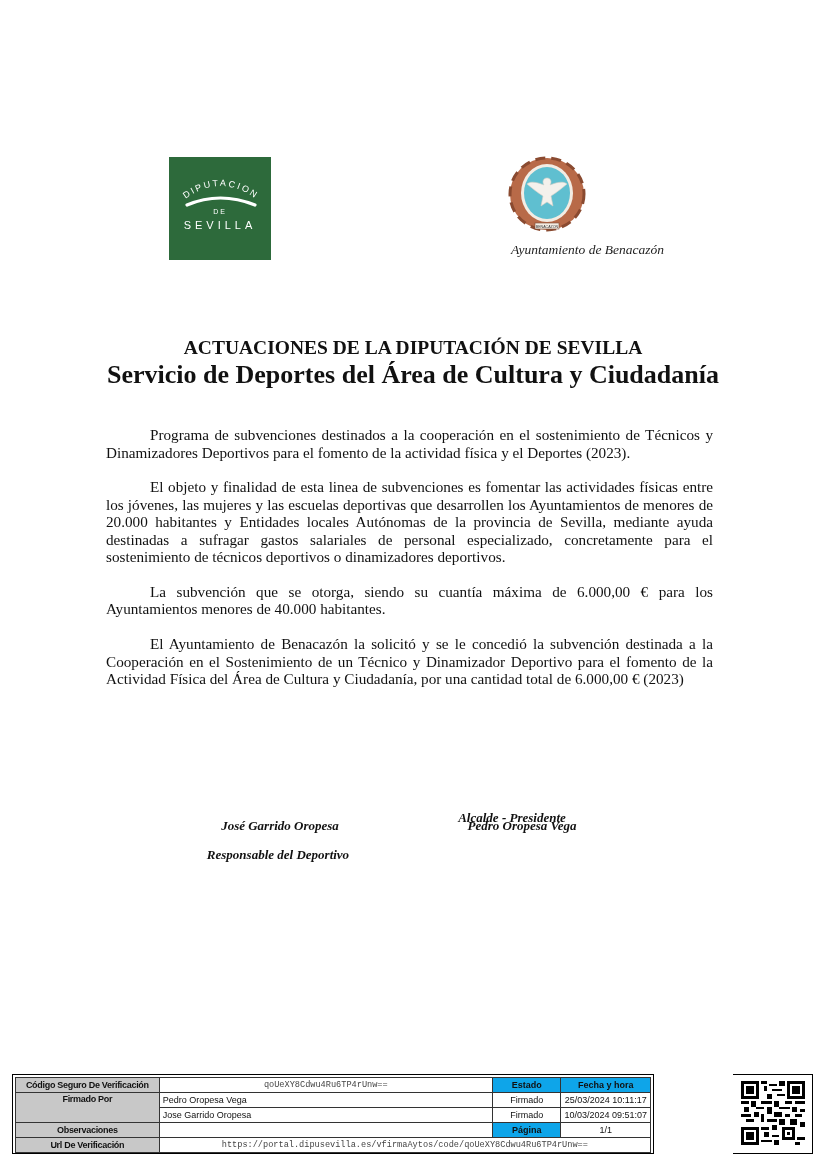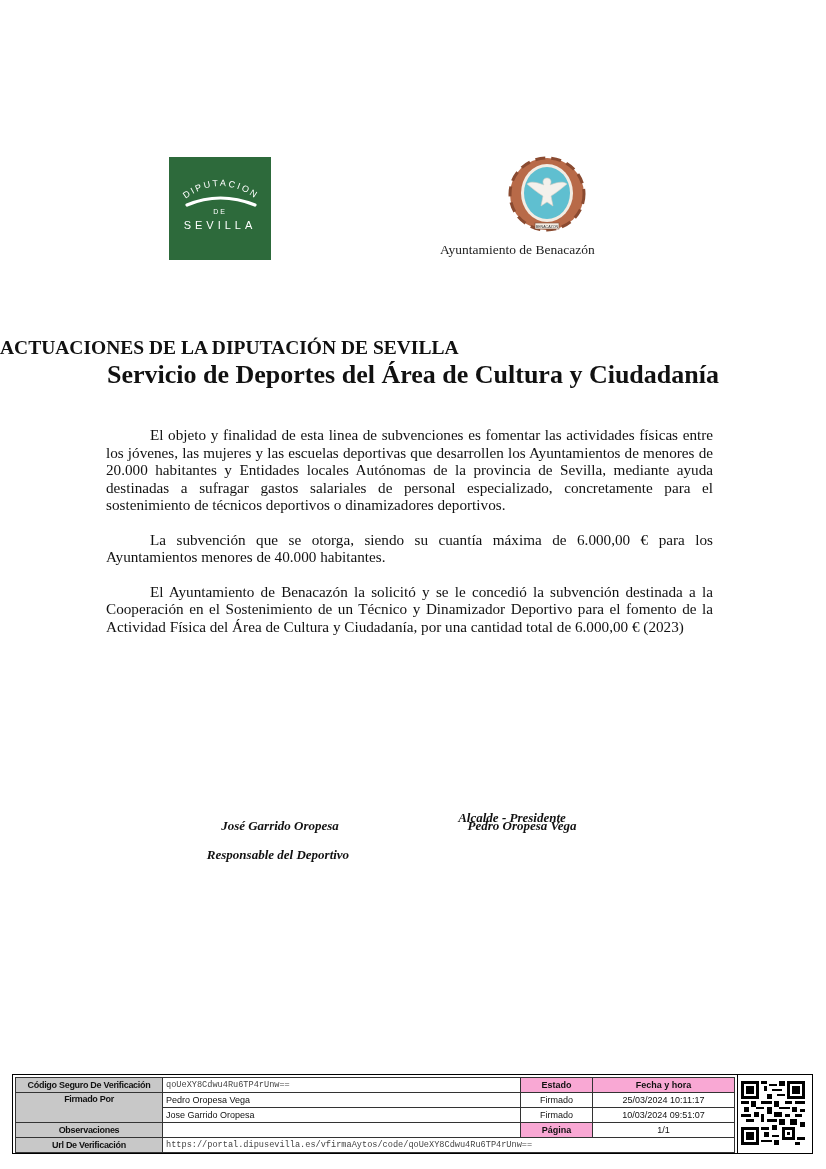--- a/index.html
+++ b/index.html
@@ -5,50 +5,50 @@
   html, body { margin:0; padding:0; background:#ffffff; }
   body { width:826px; height:1169px; position:relative; overflow:hidden;
          font-family:"Liberation Serif", serif; color:#111; }
 
   
   .logo-dip { position:absolute; left:169px; top:157px; width:102px; height:103px;
               background:#2d6a3b; }
   .logo-dip svg { width:100%; height:100%; display:block; }
   .logo-ayto { position:absolute; left:505px; top:154px; width:84px; height:84px; }
   .logo-ayto svg { width:100%; height:100%; display:block; }
-  .ayto-caption { position:absolute; left:440px; top:242px; width:224px; text-align:left;
-                  font-family:"Liberation Serif", serif; font-size:13.5px; color:#222; }
+  .ayto-caption { position:absolute; left:440px; top:242px; width:224px; text-align:right;
+                  font-family:"Liberation Serif", serif; font-style:italic; font-size:13.5px; color:#222; }
 
   
-  .title1 { position:absolute; left:0; width:826px; top:337px; text-align:left;
+  .title1 { position:absolute; left:0; width:826px; top:337px; text-align:center;
             font-weight:bold; font-size:19.5px; }
   .title2 { position:absolute; left:0; width:826px; top:360px; text-align:center;
             font-weight:bold; font-size:26px; }
 
   
   .body { position:absolute; left:106px; width:607px; top:426px; font-size:15.2px; line-height:17.5px; }
   .body p { margin:0 0 17.2px 0; text-align:justify; text-indent:44px; }
 
   
   .sig { position:absolute; font-weight:bold; font-style:italic; font-size:13px; text-align:center; }
   .sig1-name { left:190px; width:180px; top:818px; }
   .sig1-role { left:190px; width:176px; top:847px; }
   .sig2-name { left:442px; width:160px; top:818px; }
   .sig2-role { left:442px; width:140px; top:810px; }
 
   
-  .vtable { position:absolute; left:12px; top:1074px; width:726px; height:80px;
+  .vtable { position:absolute; left:12px; top:1074px; width:642px; height:80px;
             border:1.5px solid #000; box-sizing:border-box; padding:2px; }
   table.v { border-collapse:collapse; width:100%; height:100%;
             font-family:"Liberation Sans", sans-serif; font-size:9px; }
   table.v td { border:1px solid #333; padding:0 3px; height:14px; line-height:13px; white-space:nowrap; }
   table.v td.lbl { background:#c8c8c8; font-weight:bold; text-align:center; width:140px; letter-spacing:-0.3px; }
-  table.v td.hd { background:#f9a8d4; font-weight:bold; text-align:center; }
+  table.v td.hd { background:#0ea5e9; font-weight:bold; text-align:center; }
   table.v td.c { text-align:center; }
-  table.v td.mono { font-family:"Liberation Mono", monospace; color:#444; font-size:8.6px; }
+  table.v td.mono { font-family:"Liberation Mono", monospace; text-align:center; color:#444; font-size:8.6px; }
   .qrbox { position:absolute; left:733px; top:1074px; width:80px; height:80px;
            border:1.5px solid #000; border-left:none; box-sizing:border-box; }
   .qrbox svg { position:absolute; left:8px; top:6px; width:64px; height:64px; }
 </style>
 </head>
 <body>
 
 <div class="logo-dip">
   <svg viewBox="0 0 102 103">
     <defs>
@@ -73,20 +73,21 @@
     <rect x="30" y="69" width="24" height="6" fill="#f3ece3" stroke="#7a4a35" stroke-width="0.6"></rect>
     <text x="42" y="73.6" font-size="3.6" text-anchor="middle" fill="#333" font-family="Liberation Sans, sans-serif">BENACAZON</text>
   </svg>
 </div>
 <div class="ayto-caption">Ayuntamiento de Benacazón</div>
 
 <div class="title1">ACTUACIONES DE LA DIPUTACIÓN DE SEVILLA</div>
 <div class="title2">Servicio de Deportes del Área de Cultura y Ciudadanía</div>
 
 <div class="body">
+  <p>Programa de subvenciones destinados a la cooperación en el sostenimiento de Técnicos y Dinamizadores Deportivos para el fomento de la actividad física y el Deportes (2023).</p>
   <p>El objeto y finalidad de esta linea de subvenciones es fomentar las actividades físicas entre los jóvenes, las mujeres y las escuelas deportivas que desarrollen los Ayuntamientos de menores de 20.000 habitantes y Entidades locales Autónomas de la provincia de Sevilla, mediante ayuda destinadas a sufragar gastos salariales de personal especializado, concretamente para el sostenimiento de técnicos deportivos o dinamizadores deportivos.</p>
   <p>La subvención que se otorga, siendo su cuantía máxima de 6.000,00 € para los Ayuntamientos menores de 40.000 habitantes.</p>
   <p>El Ayuntamiento de Benacazón la solicitó y se le concedió la subvención destinada a la Cooperación en el Sostenimiento de un Técnico y Dinamizador Deportivo para el fomento de la Actividad Física del Área de Cultura y Ciudadanía, por una cantidad total de 6.000,00 € (2023)</p>
 </div>
 
 <div class="sig sig1-name">José Garrido Oropesa</div>
 <div class="sig sig1-role">Responsable del Deportivo</div>
 <div class="sig sig2-name">Pedro Oropesa Vega</div>
 <div class="sig sig2-role">Alcalde - Presidente</div>
 

